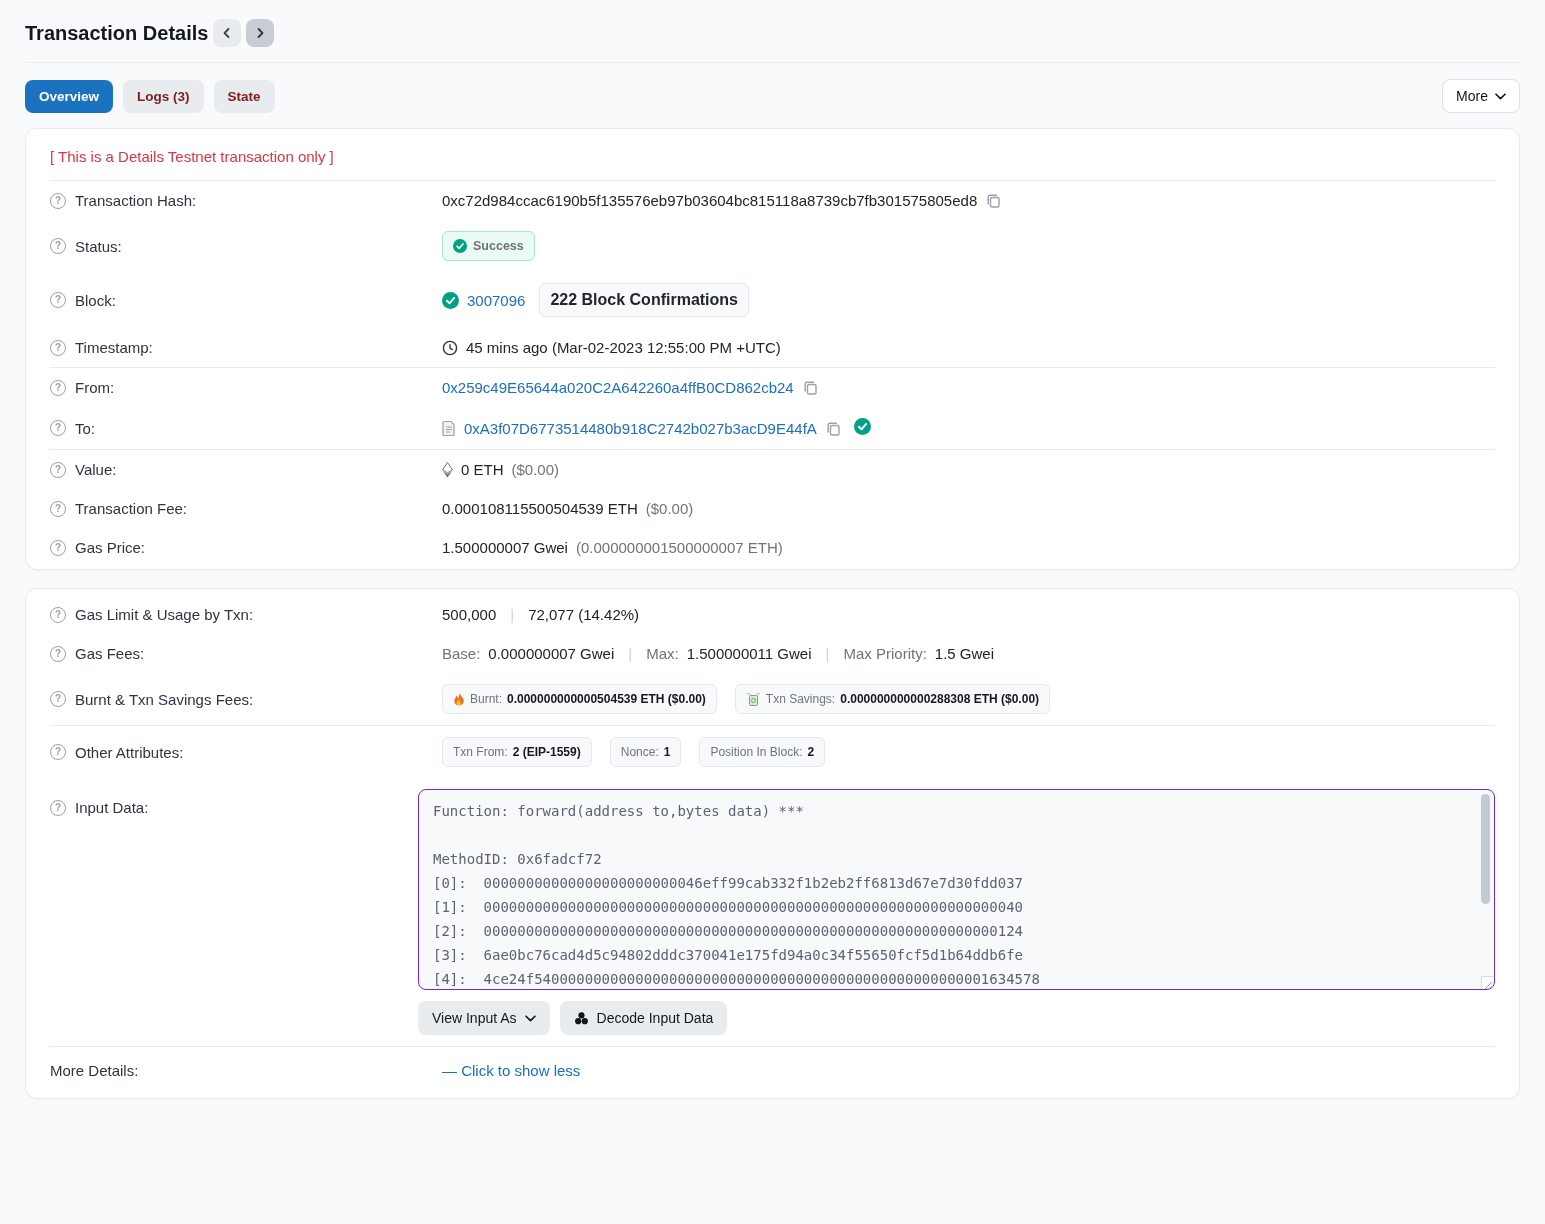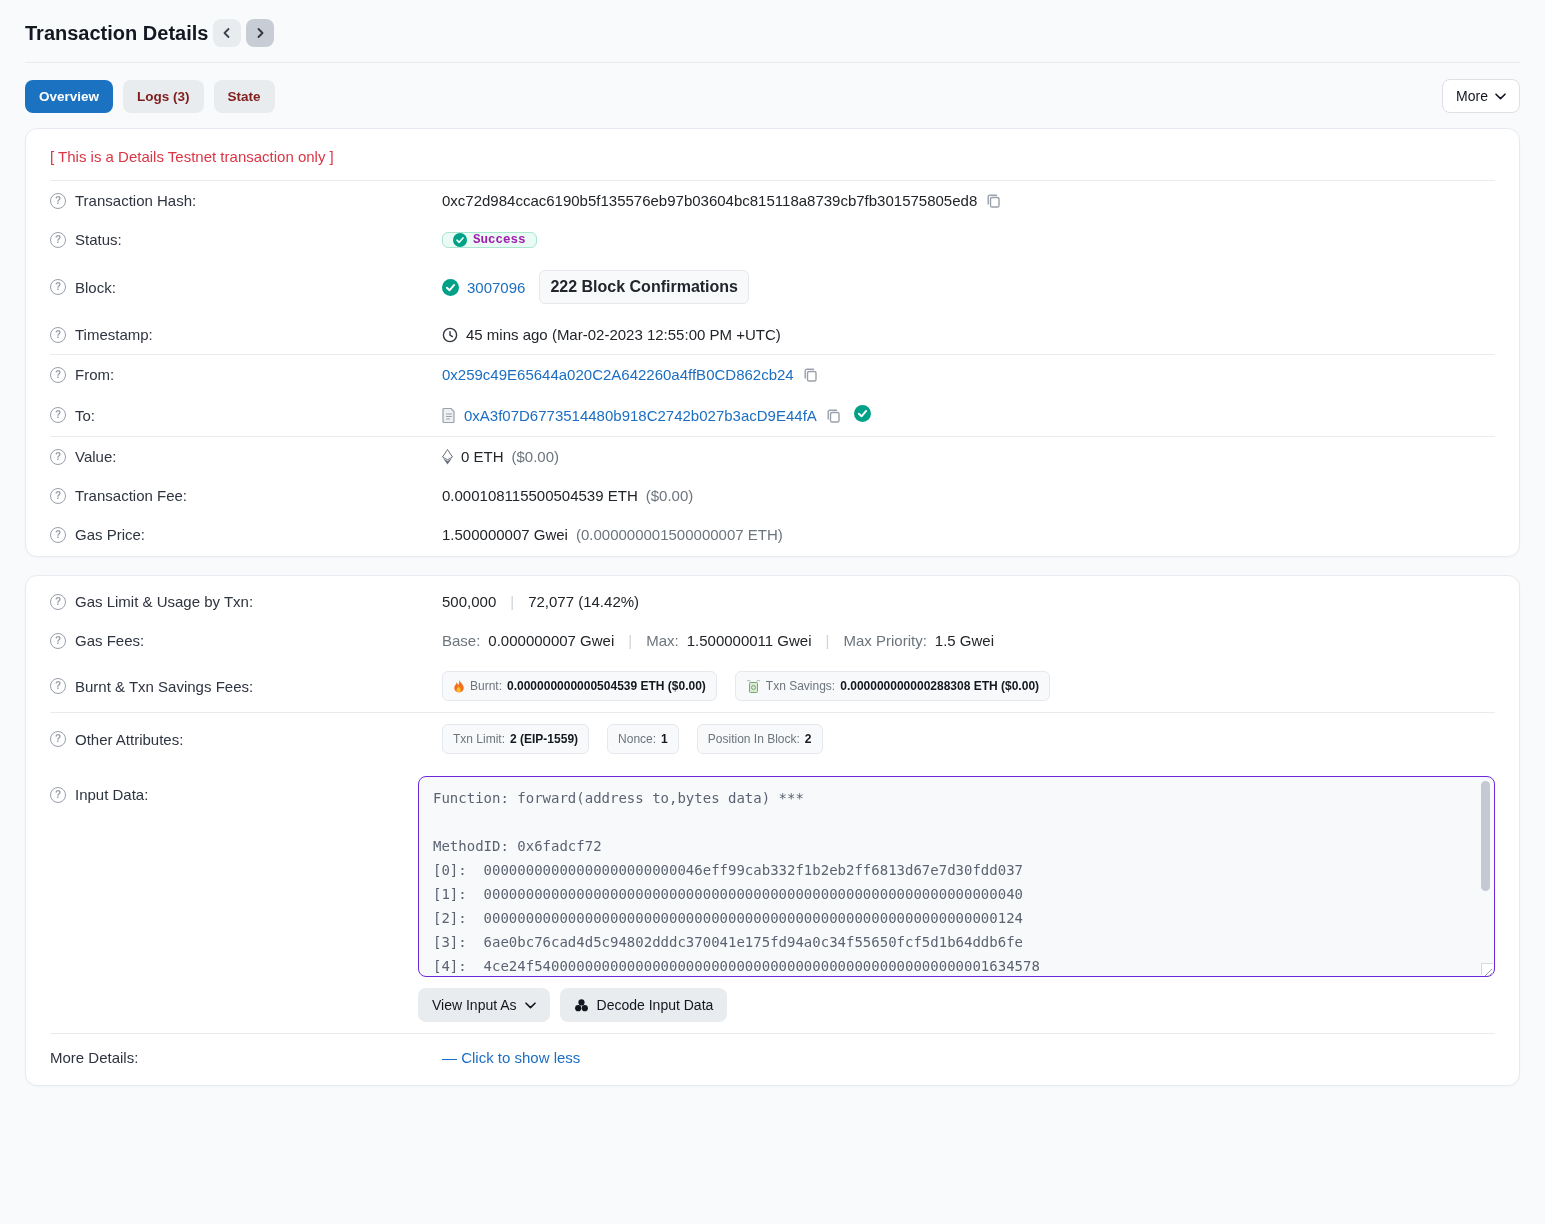--- a/index.html
+++ b/index.html
@@ -44,22 +44,22 @@
   .q { width: 16px; height: 16px; flex: none; border: 1.4px solid #98a0aa; border-radius: 50%;
     color: #98a0aa; font-size: 10px; font-weight: 700; line-height: 1;
     display: inline-flex; align-items: center; justify-content: center; cursor: pointer; }
   .val { display: flex; align-items: center; gap: 8px; flex-wrap: wrap; flex: 1; min-width: 0; margin-left: 24px; }
   .link { color: #1b6ec2; cursor: pointer; text-decoration: none; }
   .muted { color: #6c757d; }
   .sep { color: #ced4da; padding: 0 6px; }
   .icon-btn { background: none; border: none; padding: 0; cursor: pointer; display: inline-flex; }
 
   .badge-success { display: inline-flex; align-items: center; gap: 6px;
-    background: #eafaf4; border: 1px solid #abe5d0; color: #a21caf;
-    border-radius: 6px; padding: 0 10px; font-size: 12.5px; font-weight: 700; font-family: Liberation Mono, monospace; }
+    background: #eafaf4; border: 1px solid #abe5d0; color: #737373;
+    border-radius: 6px; padding: 7px 10px; font-size: 12.5px; font-weight: 700; }
   .badge-gray { background: #f8f9fa; border: 1px solid #e5e8ec; border-radius: 6px;
     padding: 7px 10px; font-size: 16px; font-weight: 700; color: #21262c; white-space: nowrap; }
   .badge-kv { background: #f8f9fa; border: 1px solid #e5e8ec; border-radius: 6px;
     padding: 7px 10px; font-size: 12px; color: #6c757d; white-space: nowrap;
     display: inline-flex; align-items: center; gap: 5px; margin-right: 10px; }
   .badge-kv b { color: #14181f; font-weight: 700; }
 
   
   .input-col { flex: 1; min-width: 0; }
   .input-box { position: relative; background: #f8f9fa; border: 1px solid #6d28d9;
@@ -344,21 +344,21 @@
 
     <div class="hr"></div>
 
     <div class="row">
       <div class="lbl">
         <span class="q">?</span>
         <span>Other Attributes:</span>
       </div>
       <div class="val">
         <span class="badge-kv">
-          <span>Txn Limit:</span>
+          <span>Txn From:</span>
           <b>2 (EIP-1559)</b>
         </span>
         <span class="badge-kv">
           <span>Nonce:</span>
           <b>1</b>
         </span>
         <span class="badge-kv">
           <span>Position In Block:</span>
           <b>2</b>
         </span>

